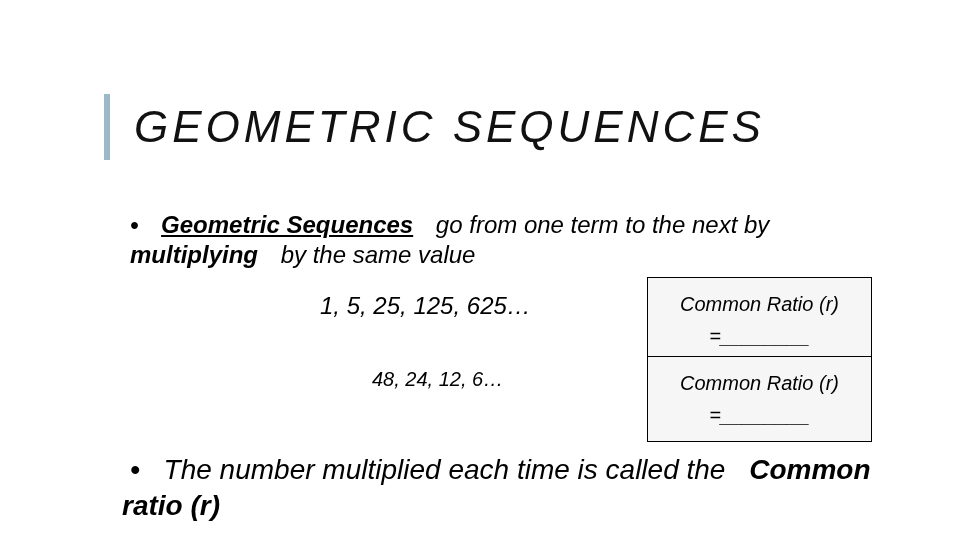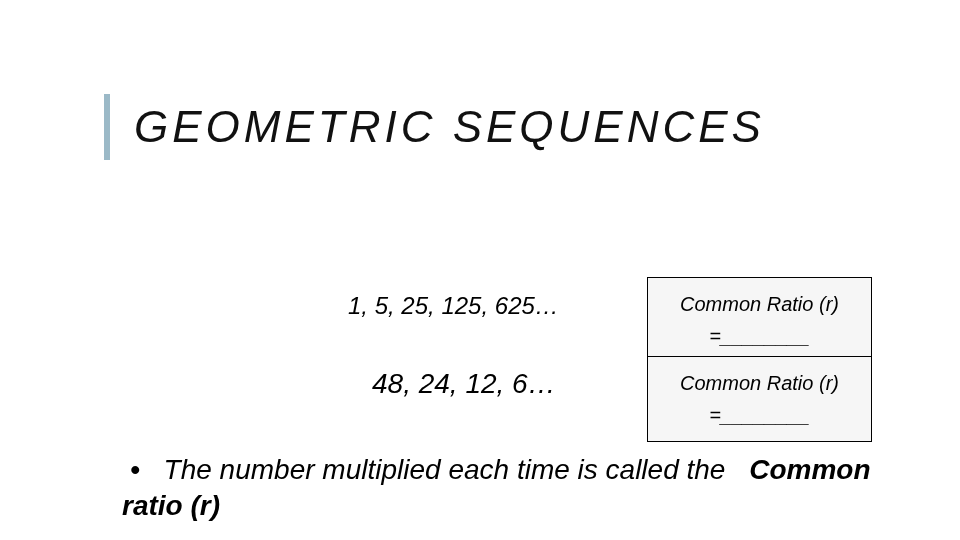--- a/index.html
+++ b/index.html
@@ -30,28 +30,28 @@
     width: 760px;
     font-size: 24px;
     line-height: 1.25;
   }
   .bullet-dot { font-weight: bold; }
   .term-underline { font-weight: bold; text-decoration: underline; }
   .bold { font-weight: bold; }
   .seq1 {
     position: absolute;
     top: 260px;
-    left: 316px;
+    left: 288px;
     font-size: 24px;
   }
   .seq2 {
     position: absolute;
     top: 336px;
     left: 340px;
-    font-size: 28px;
+    font-size: 20px;
   }
   .box {
     position: absolute;
     border: 1.5px solid #000;
     background: #f6f6f6;
     padding: 6px 18px;
     text-align: center;
     font-size: 20px;
     line-height: 1.2;
     width: 225px;
@@ -69,20 +69,24 @@
 </style>
 </head>
 <body>
 
 <div class="slide">
 
   <div class="title-block">
     <div class="title-text">GEOMETRIC SEQUENCES</div>
   </div>
 
+  <div class="bullet1">
+    <span class="bullet-dot">•</span>
+    <span class="term-underline">Geometric Sequences</span><span> go from one term to the next by </span><span class="bold">multiplying</span><span> by the same value</span>
+  </div>
 
   <div class="seq1">1, 5, 25, 125, 625…</div>
 
   <div class="box box1">
     <div>Common Ratio (r)</div>
     <div>=________</div>
   </div>
 
   <div class="seq2">48, 24, 12, 6…</div>
 

